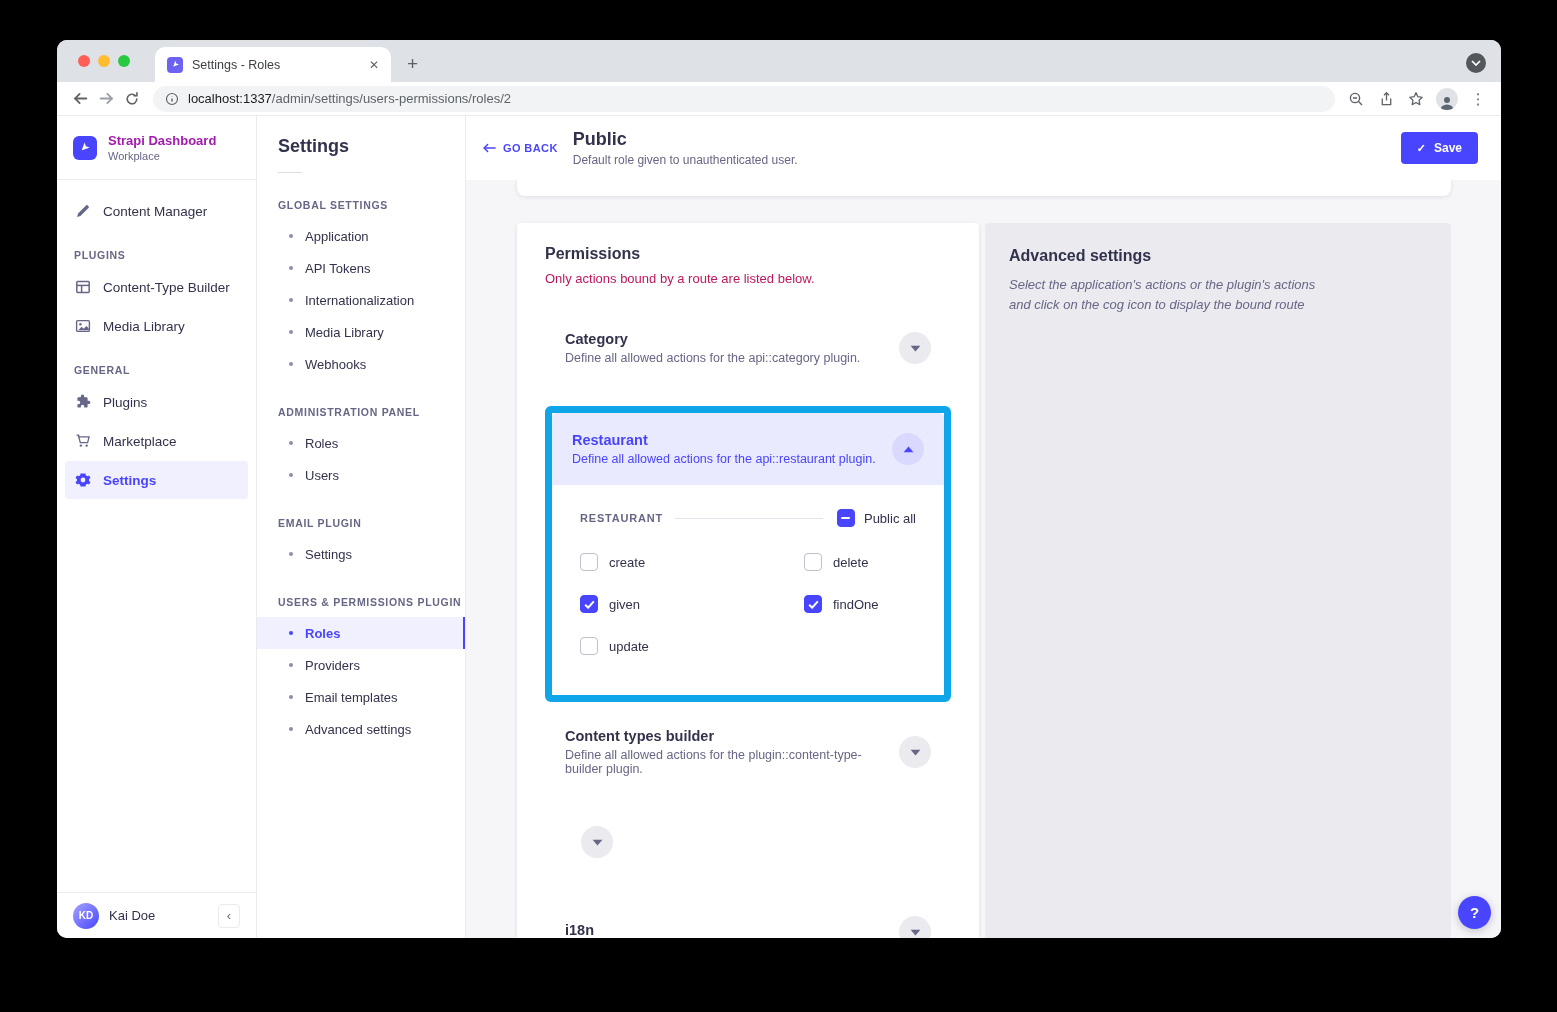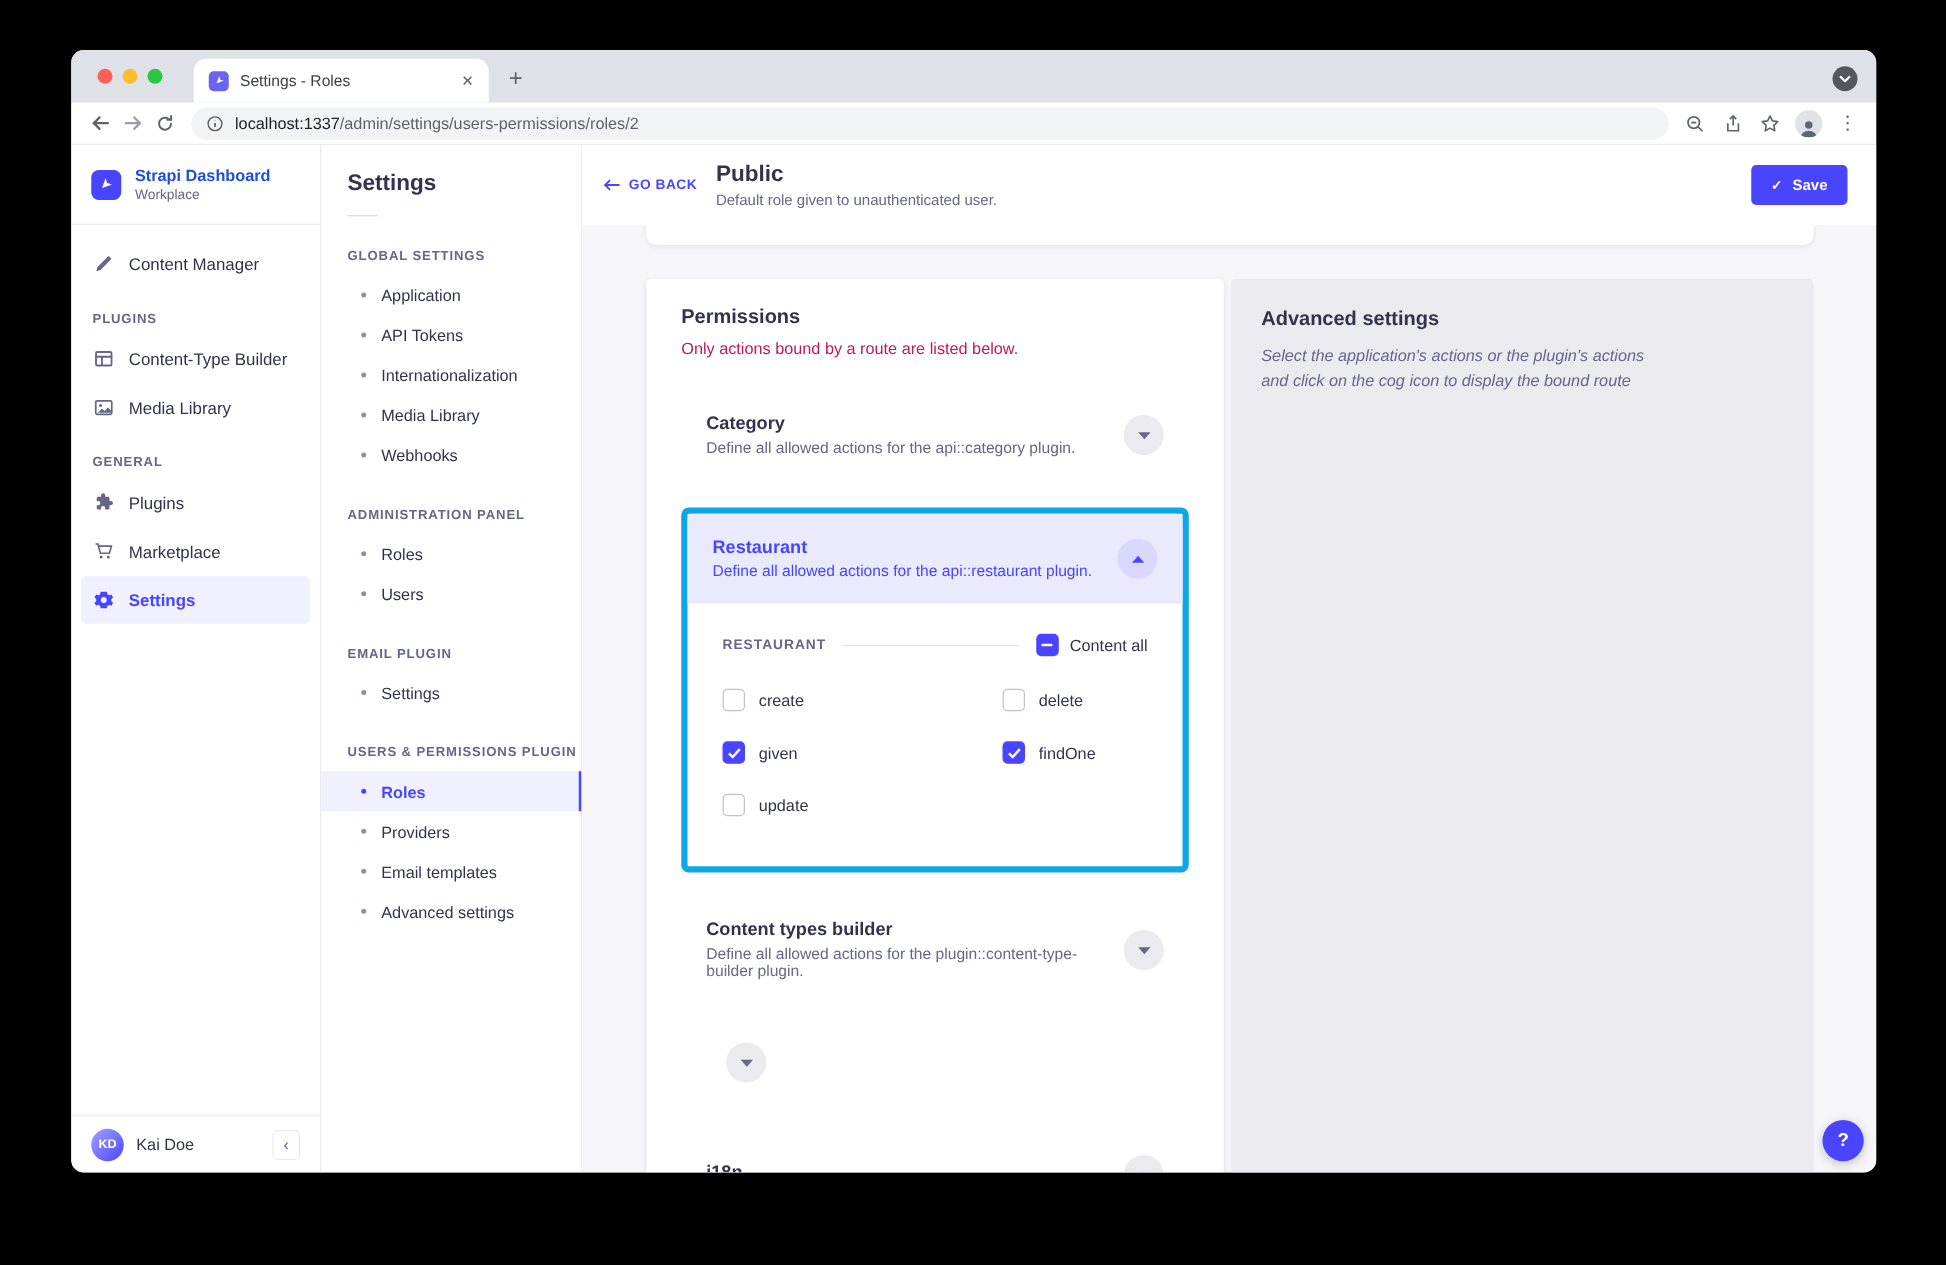--- a/index.html
+++ b/index.html
@@ -39,21 +39,21 @@
 
   
   .app { display:flex; height:822px; }
 
   
   .sidebar { width:200px; background:#fff; border-right:1px solid #eaeaef; position:relative; flex:none; }
   .brand { display:flex; gap:11px; padding:17px 16px 0; align-items:center; }
   .logo { width:24px; height:24px; border-radius:6px; background:#4945ff; color:#fff;
           display:flex; align-items:center; justify-content:center; flex:none; }
   .logo span{ font-size:11px; transform:rotate(135deg); }
-  .brand-name { font-size:13px; font-weight:700; color:#1d4ed8; }
+  .brand-name { font-size:13px; font-weight:700; color:#a21caf; }
   .brand-sub { font-size:11px; color:#666687; margin-top:2px; }
   .sb-divider { height:1px; background:#eaeaef; margin-top:17px; }
   .sb-nav { padding:12px 8px; }
   .sb-item { display:flex; align-items:center; gap:11px; height:38px; padding:0 9px; border-radius:4px;
              font-size:13.5px; color:#32324d; margin-bottom:1px; }
   .sb-item .ico { width:18px; height:18px; color:#666687; display:flex; align-items:center; justify-content:center; flex:none; }
   .sb-item.active { background:#f0f0ff; color:#4945ff; font-weight:700; }
   .sb-item.active .ico { color:#4945ff; }
   .sb-section { font-size:10.5px; font-weight:700; color:#666687; letter-spacing:.7px; margin:19px 0 7px 9px; }
   .sb-user { position:absolute; bottom:0; left:0; right:0; height:46px; border-top:1px solid #eaeaef;
@@ -98,21 +98,21 @@
   .perm-title { font-size:16px; font-weight:700; color:#32324d; }
   .perm-sub { font-size:13px; color:#be185d; margin-top:8px; margin-bottom:30px; }
 
   .accordion { display:flex; align-items:center; height:64px; padding:0 20px; margin-bottom:26px; }
   .acc-text { flex:1; min-width:0; }
   .acc-name { font-size:14.5px; font-weight:700; color:#32324d; }
   .acc-desc { font-size:12.5px; color:#666687; margin-top:4px; }
   .acc-btn { width:32px; height:32px; border-radius:50%; background:#eaeaef; border:none; flex:none;
              display:flex; align-items:center; justify-content:center; color:#666687; margin-left:16px; }
 
-  .exp-box { border:5px solid #0ea5e9; border-radius:6px; margin-bottom:30px; background:#fff; }
+  .exp-box { border:7px solid #0ea5e9; border-radius:6px; margin-bottom:18px; background:#fff; }
   .exp-header { background:#eaeafe; border-radius:5px 5px 0 0; padding:19px 20px;
                 display:flex; align-items:center; }
   .exp-header .acc-name, .exp-header .acc-desc { color:#4945ff; }
   .exp-btn { background:#d9d8ff; color:#4945ff; }
   .exp-body { padding:24px 28px 40px; }
   .group-row { display:flex; align-items:center; }
   .group-label { font-size:11px; font-weight:700; color:#666687; letter-spacing:.8px; flex:none; }
   .group-line { flex:1; height:1px; background:#e4e4ec; margin:0 14px 0 12px; }
   .selectall { display:flex; align-items:center; gap:9px; flex:none; font-size:13px; color:#32324d; }
 
@@ -418,21 +418,21 @@
                 </button>
               </div>
               <div class="exp-body">
                 <div class="group-row">
                   <span class="group-label">RESTAURANT</span>
                   <span class="group-line"></span>
                   <label class="selectall">
                     <span class="cb indet">
                         <span class="minus"></span>
                       </span>
-                    <span>Content all</span>
+                    <span>Public all</span>
                   </label>
                 </div>
                 <div class="action-grid">
                   <label class="action">
                     <span class="cb"></span>
                     <span>create</span>
                   </label>
                   <label class="action">
                     <span class="cb"></span>
                     <span>delete</span>

